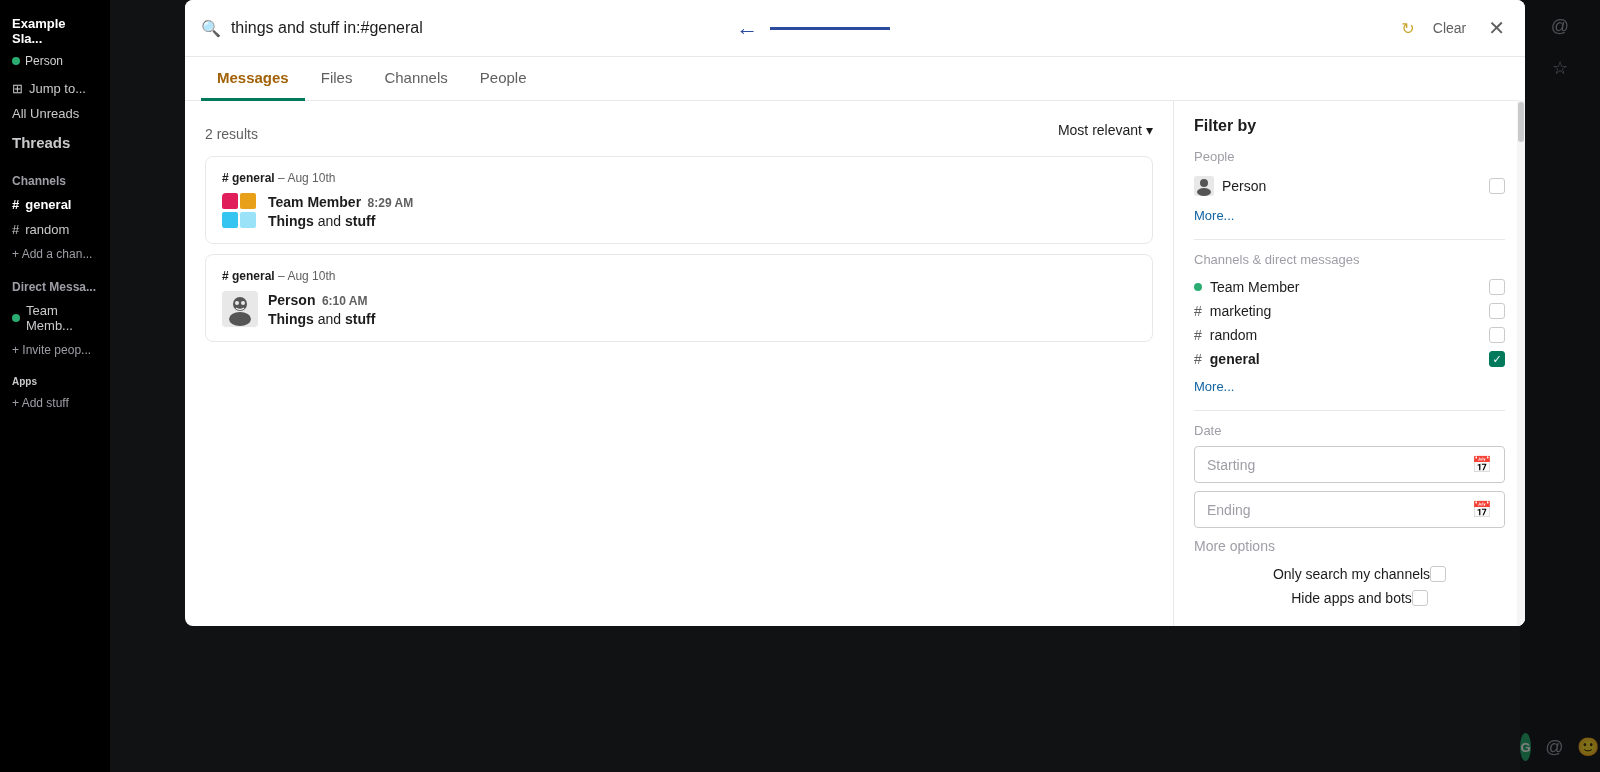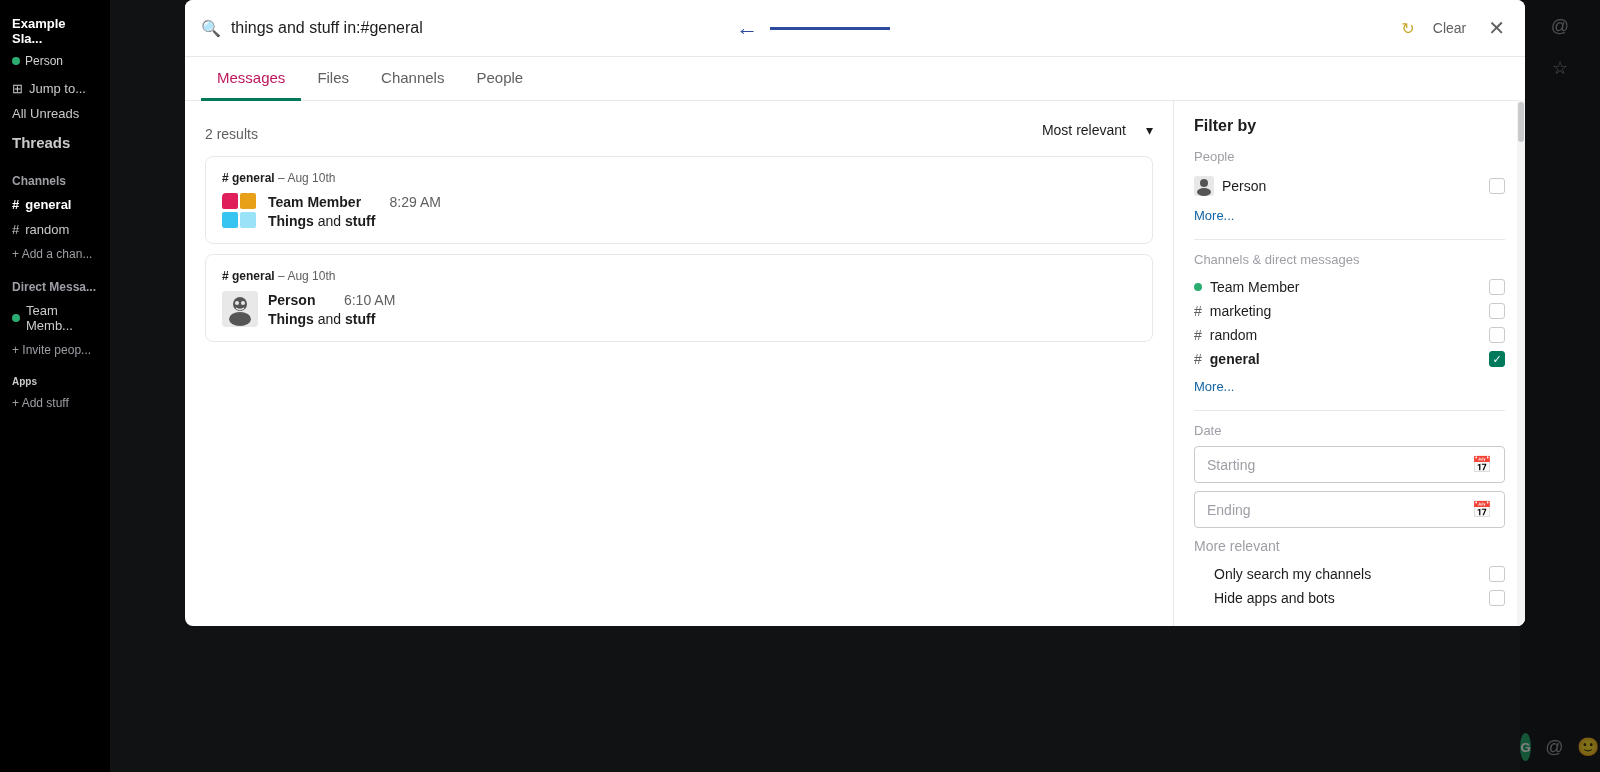--- a/index.html
+++ b/index.html
@@ -171,22 +171,22 @@
     }
     .tab {
       padding: 12px 16px;
       font-size: 15px;
       color: #616061;
       cursor: pointer;
       border-bottom: 3px solid transparent;
       margin-bottom: -1px;
     }
     .tab.active {
-      color: #be185d;
-      font-weight: 400;
+      color: #a16207;
+      font-weight: 700;
       border-bottom: 3px solid #007a5a;
     }
 
     
     .content-area {
       display: flex;
       flex: 1;
       overflow: hidden;
     }
 
@@ -204,21 +204,21 @@
     }
     .results-count {
       font-size: 14px;
       color: #616061;
       font-weight: 400;
       margin-top: 9px;
     }
     .sort-dropdown {
       display: flex;
       align-items: flex-start;
-      gap: 20px;
+      gap: 4px;
       font-size: 14px;
       color: #1d1c1d;
       cursor: pointer;
     }
 
     
     .result-card {
       border: 1px solid #e8e8e8;
       border-radius: 8px;
       padding: 14px 16px;
@@ -272,24 +272,24 @@
       font-size: 20px;
       overflow: hidden;
     }
     .message-content { flex: 1; }
     .message-sender {
       font-weight: 700;
       font-size: 14px;
       color: #1d1c1d;
     }
     .message-time {
-      font-size: 14px;
+      font-size: 12px;
       color: #616061;
-      margin-left: 24px;
-      font-weight: 400;
+      margin-left: 2px;
+      font-weight: 700;
     }
     .message-text {
       font-size: 14px;
       color: #1d1c1d;
       margin-top: 2px;
     }
     .highlight { font-weight: 700; }
 
     
     .filter-panel {
@@ -392,21 +392,21 @@
     .date-icon { font-size: 16px; color: #9e9ea6; }
     .more-options-title {
       font-size: 14px;
       color: #9e9ea6;
       margin-top: 10px;
       margin-bottom: 8px;
     }
     .more-options-item {
       display: flex;
       align-items: center;
-      justify-content: space-between;
+      justify-content: center;
       padding: 4px 0;
       font-size: 14px;
       color: #1d1c1d;
       margin-left: 20px;
     }
 
     
     .filter-panel::-webkit-scrollbar,
     .results-area::-webkit-scrollbar { width: 4px; }
     .filter-panel::-webkit-scrollbar-thumb,
@@ -662,21 +662,21 @@
           <div class="filter-section-title">Date</div>
           <div class="date-input-wrap">
             <span class="date-input-text">Starting</span>
             <span class="date-icon">📅</span>
           </div>
           <div class="date-input-wrap">
             <span class="date-input-text">Ending</span>
             <span class="date-icon">📅</span>
           </div>
 
-          <div class="more-options-title">More relevant</div>
+          <div class="more-options-title">More options</div>
           <div class="more-options-item">
             <span>Only search my channels</span>
             <div class="filter-checkbox"></div>
           </div>
           <div class="more-options-item">
             <span>Hide apps and bots</span>
             <div class="filter-checkbox"></div>
           </div>
         </div>
 

